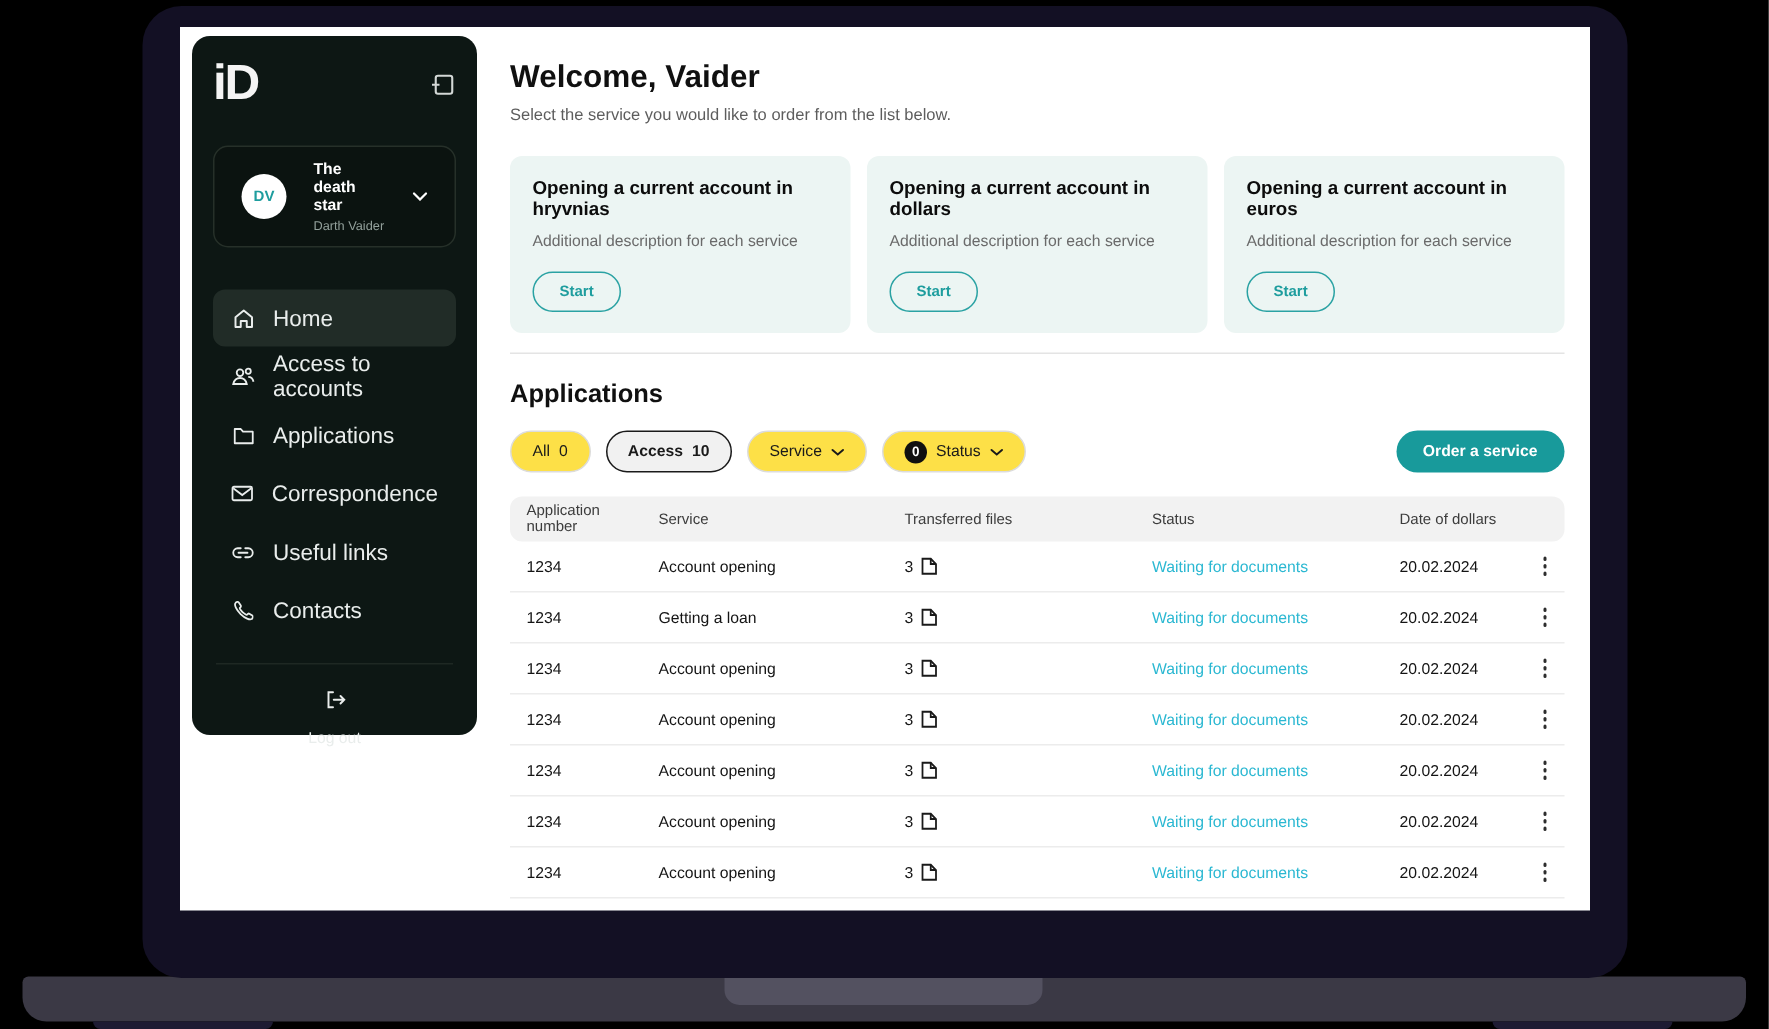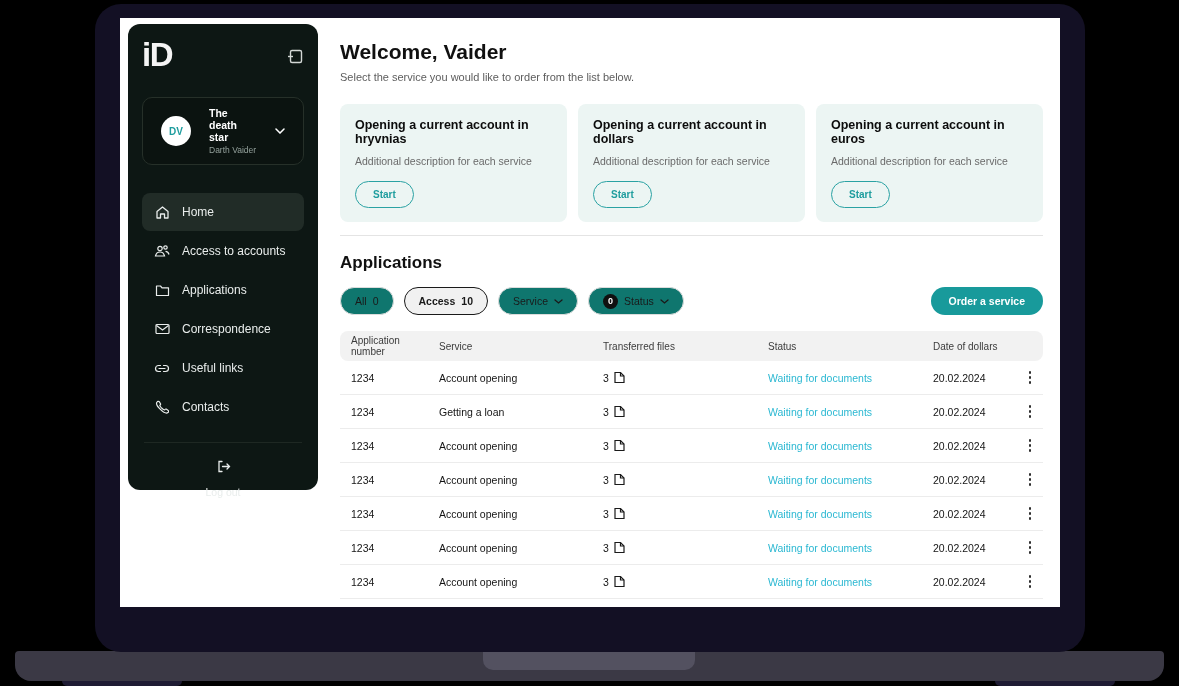--- a/index.html
+++ b/index.html
@@ -31,21 +31,21 @@
     background:#0b1310; border:1px solid #263029; border-radius:10px;
     padding:9px 18px; cursor:pointer; }
   .avatar { width:30px; height:30px; border-radius:50%; background:#fff;
     color:#1e9d9e; font-size:10px; font-weight:700; display:flex;
     align-items:center; justify-content:center; flex:0 0 auto; }
   .acc-name { font-size:10.5px; font-weight:700; color:#fff; }
   .acc-sub { font-size:8.5px; color:#93a09b; margin-top:2px; }
   .acc-chevron { margin-left:auto; }
   .nav { margin-top:28px; display:flex; flex-direction:column; gap:1px; }
   .nav-item { display:flex; align-items:center; gap:12px; height:38px;
-    border-radius:8px; padding:0 12px; font-size:12px; color:#e9edec; cursor:pointer; }
+    border-radius:8px; padding:0 12px; font-size:15px; color:#e9edec; cursor:pointer; }
   .nav-item.active { background:#212c27; }
   .nav-icon { width:16px; height:16px; display:flex; align-items:center; justify-content:center; }
   .sb-divider { height:1px; background:#1e2823; margin:16px 2px 0; }
   .logout { margin-top:16px; display:flex; align-items:center; gap:12px;
     padding:0 12px; height:34px; font-size:10.5px; cursor:pointer;flex-direction:column; }
 
   
   .main { position:absolute; left:220px; top:0; right:17px; bottom:0; }
   .welcome { margin-top:22px; font-size:21px; font-weight:700; color:#101010; }
   .welcome-sub { margin-top:7px; font-size:11px; color:#5d5d5d; }
@@ -58,21 +58,21 @@
   .start-btn { margin-top:auto; align-self:flex-start; background:transparent;
     border:1.5px solid #2aa2a3; color:#1e9d9e; font-size:10px; font-weight:600;
     border-radius:999px; padding:7px 17px; cursor:pointer;
     font-family:"Liberation Sans", sans-serif; }
 
   .section-divider { margin-top:13px; height:1px; background:#e4e4e4; }
   .apps-title { margin-top:17px; font-size:17px; font-weight:700; color:#101010; }
 
   .filters-row { margin-top:14px; display:flex; align-items:center; gap:10px; }
   .chip { display:flex; align-items:center; gap:6px; border:1px solid #dcdcdc;
-    background:#0f766e; border-radius:999px; padding:0 14px; height:28px;
+    background:#fde047; border-radius:999px; padding:0 14px; height:28px;
     font-size:10.5px; color:#1a1a1a; cursor:pointer;
     font-family:"Liberation Sans", sans-serif; }
   .chip.selected { border:1.5px solid #1a1a1a; background:#f1f1f1; font-weight:600; }
   .chip .badge { width:15px; height:15px; border-radius:50%; background:#101010;
     color:#fff; font-size:9px; font-weight:700; display:flex; align-items:center;
     justify-content:center; }
   .order-btn { margin-left:auto; background:#189a9b; color:#fff; border:none;
     border-radius:999px; height:28px; padding:0 18px; font-size:10.5px;
     font-weight:600; cursor:pointer; font-family:"Liberation Sans", sans-serif; }
 

